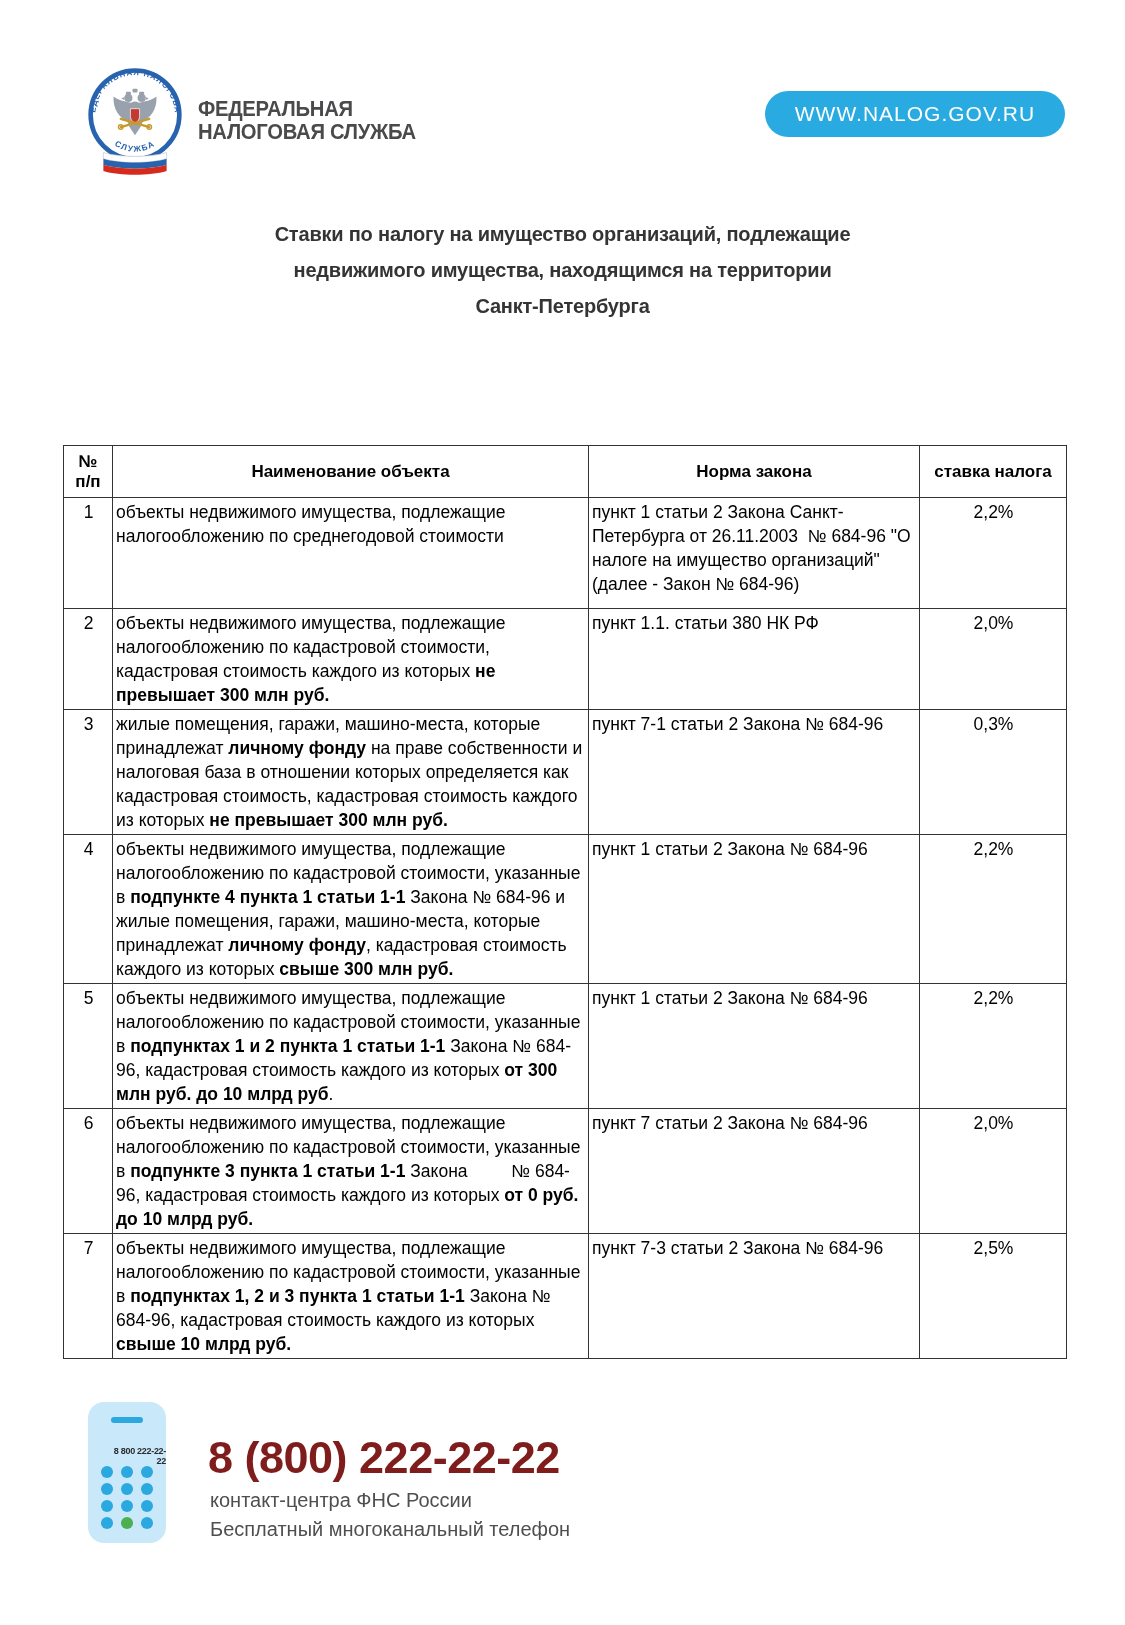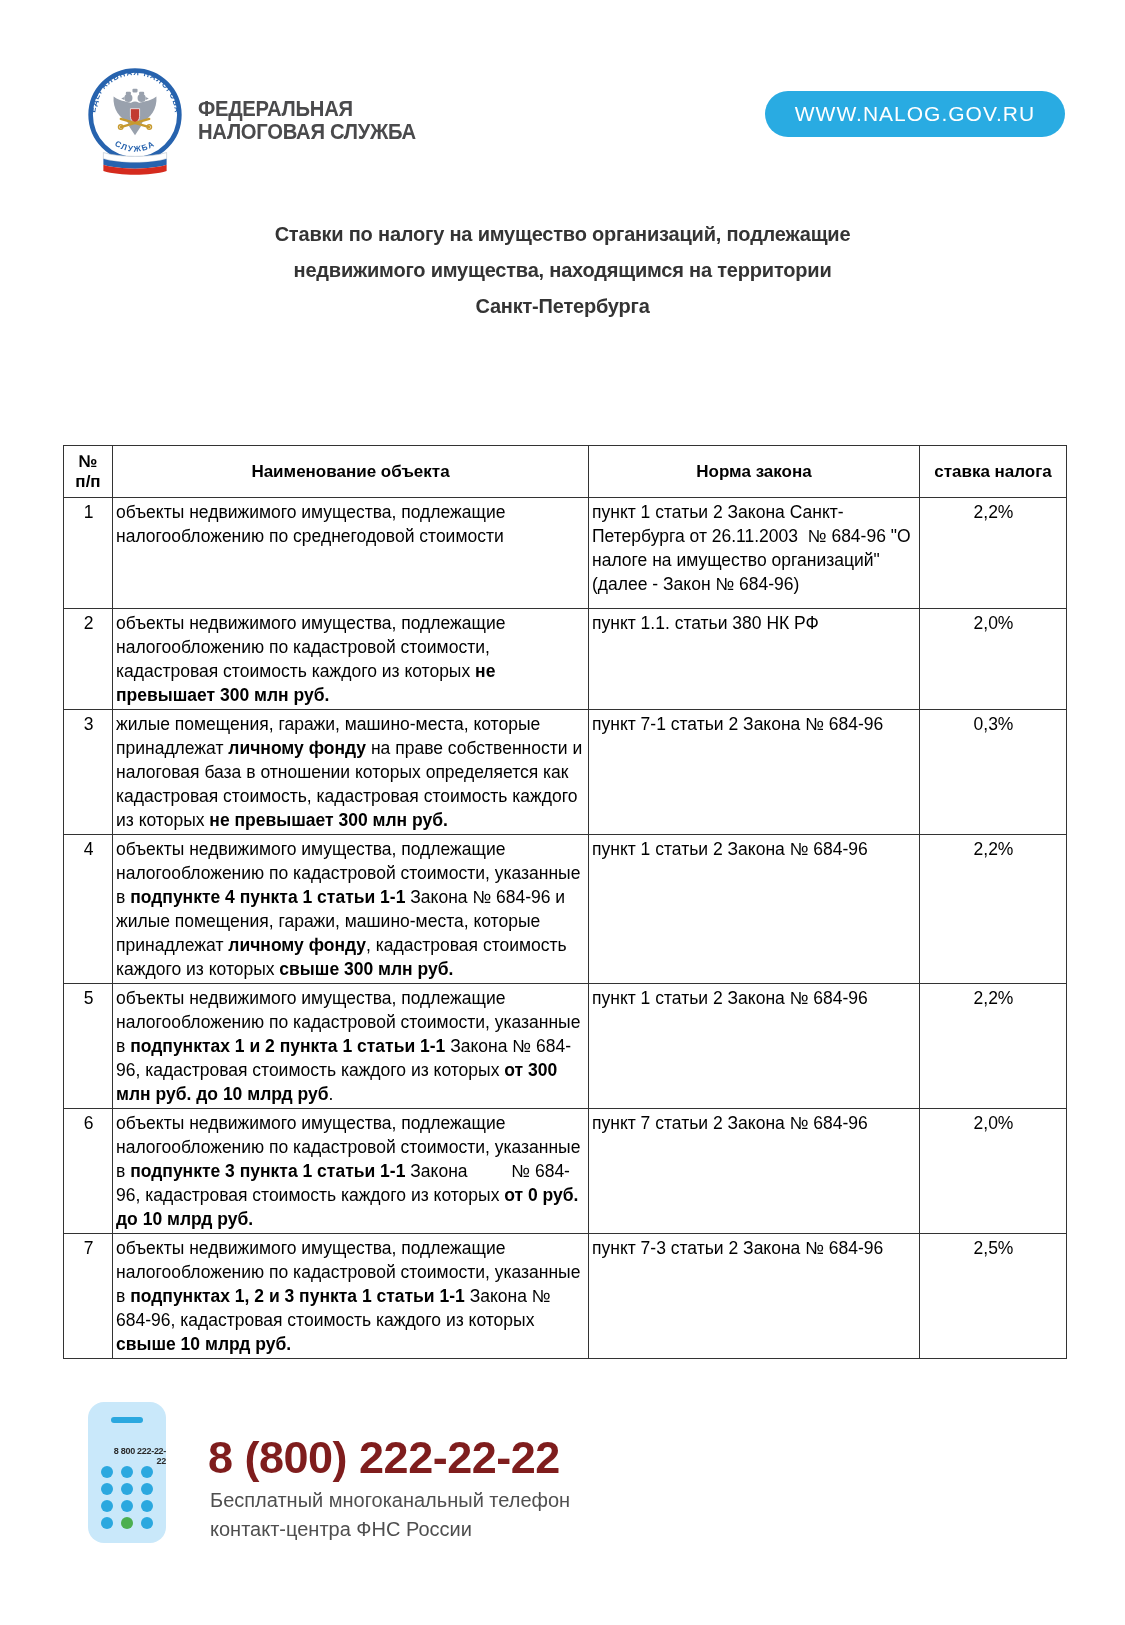--- a/index.html
+++ b/index.html
@@ -193,17 +193,17 @@
       <span class="dot"></span>
         <span class="dot"></span>
         <span class="dot"></span>
       <span class="dot"></span>
         <span class="dot green"></span>
         <span class="dot"></span>
     </div>
   </div>
   <div class="phone-number">8 (800) 222-22-22</div>
   <div class="phone-desc">
+    <div>контакт-центра ФНС России</div>
     <div>Бесплатный многоканальный телефон</div>
-    <div>контакт-центра ФНС России</div>
   </div>
 
 </div>
 
 </body></html>

